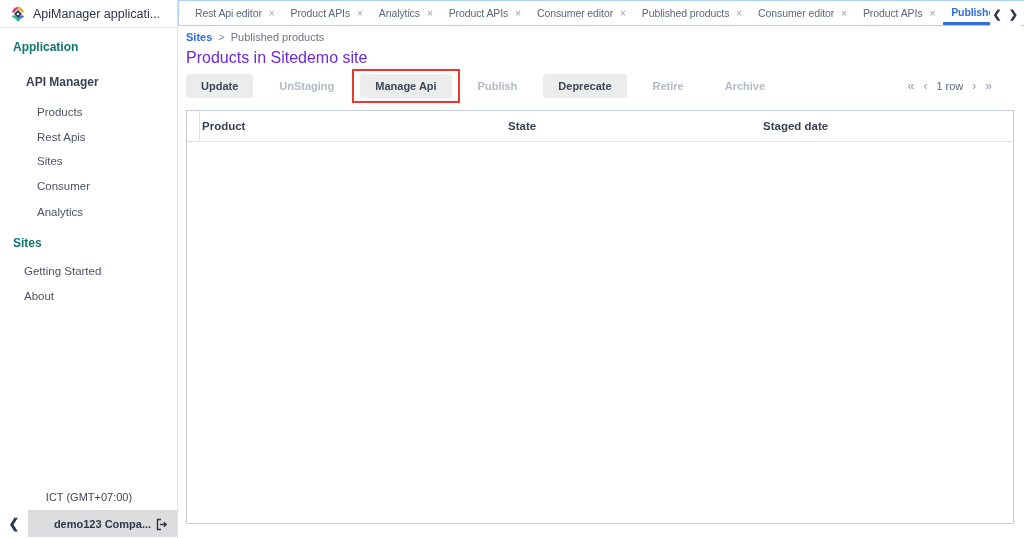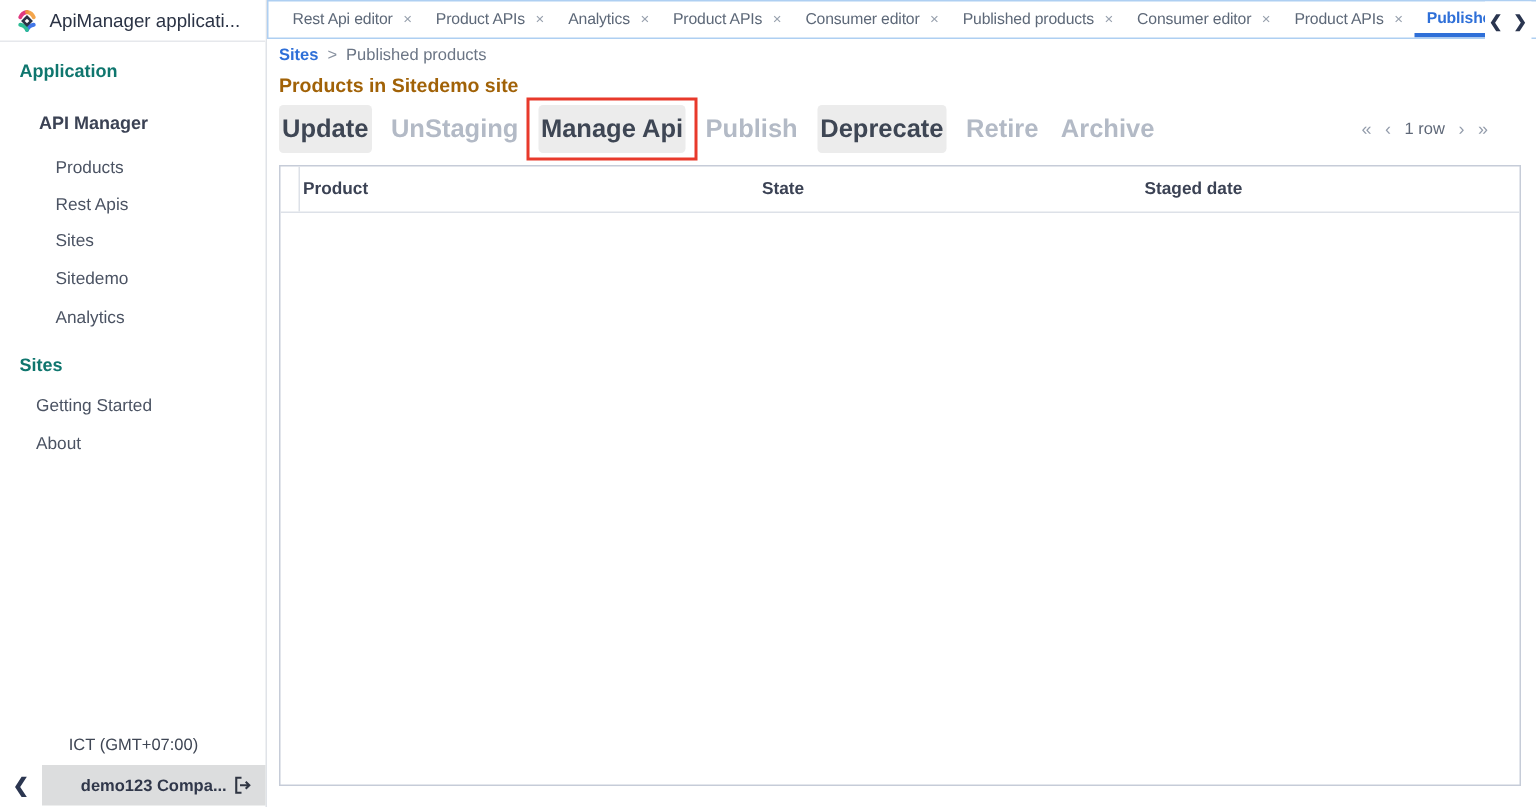--- a/index.html
+++ b/index.html
@@ -68,32 +68,32 @@
 
   
   .breadcrumb {
     position:absolute; left:186px; top:31px; font-size:11px;
     display:flex; gap:6px; align-items:center;
   }
   .crumb-root { color:#2e6fd8; font-weight:700; cursor:pointer; }
   .crumb-sep { color:#8a93a1; }
   .crumb-current { color:#6b7585; }
   .page-title {
-    position:absolute; left:186px; top:49px; font-size:13px;
-    font-weight:700; color:#a16207;
+    position:absolute; left:186px; top:49px; font-size:16px;
+    font-weight:400; color:#6d28d9;
   }
 
   .toolbar {
     position:absolute; left:186px; top:74px; width:828px; height:24px;
     display:flex; align-items:center; gap:11px;
   }
   .btn {
     font-family:"Liberation Sans", sans-serif;
-    font-size:17px; font-weight:600; border:none; border-radius:3px;
-    padding:6px 2px; white-space:nowrap;
+    font-size:11px; font-weight:600; border:none; border-radius:3px;
+    padding:6px 15px; white-space:nowrap;
   }
   .btn.enabled { background:#ececec; color:#3e4654; cursor:pointer; }
   .btn.disabled { background:transparent; color:#b3bac6; cursor:default; }
   .annotated-btn { position:relative; display:inline-block; }
   .annotation-box {
     position:absolute; border:2px solid #e8392b; pointer-events:none; z-index:5;
   }
   .btn-annotation { left:-8px; right:-8px; top:-5px; bottom:-5px; }
 
   .pagination {
@@ -138,21 +138,21 @@
       </svg>
     </span>
     <span class="sidebar-title">ApiManager applicati...</span>
   </div>
 
   <div class="nav-item nav-section" style="top:40px;">Application</div>
   <div class="nav-item nav-group" style="top:75px;">API Manager</div>
   <div class="nav-item nav-sub" style="top:106px;">Products</div>
   <div class="nav-item nav-sub" style="top:131px;">Rest Apis</div>
   <div class="nav-item nav-sub" style="top:155px;">Sites</div>
-  <div class="nav-item nav-sub" style="top:180px;">Sitedemo</div>
+  <div class="nav-item nav-sub" style="top:180px;">Consumer</div>
   <div class="nav-item nav-sub" style="top:206px;">Analytics</div>
 
   <div class="nav-item nav-section" style="top:236px;">Sites</div>
   <div class="nav-item nav-help-sub" style="top:265px;">Getting Started</div>
   <div class="nav-item nav-help-sub" style="top:290px;">About</div>
 
   <div class="tz-label">ICT (GMT+07:00)</div>
 
   <div class="sidebar-footer">
     <div class="collapse-cell">

